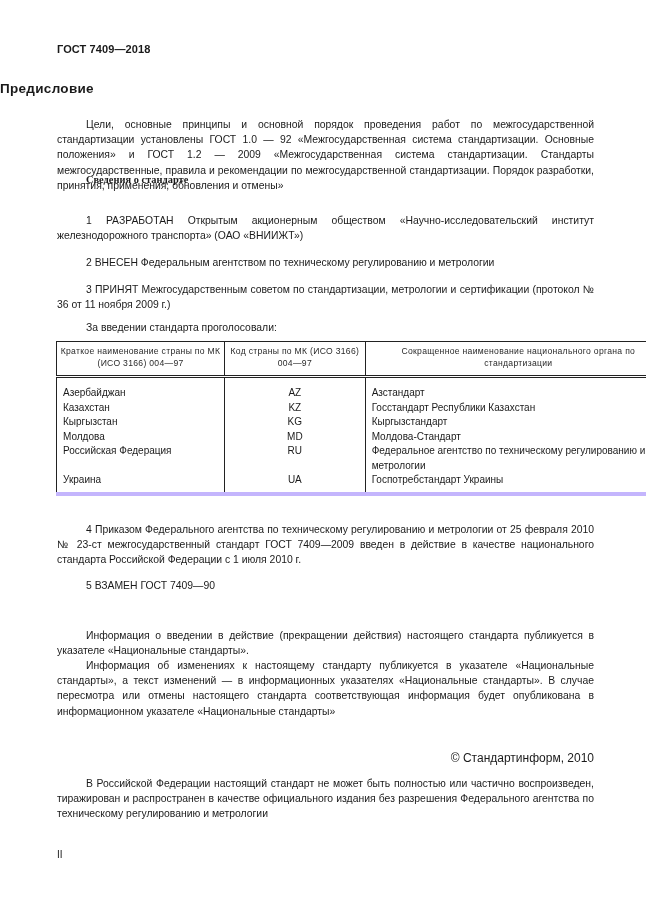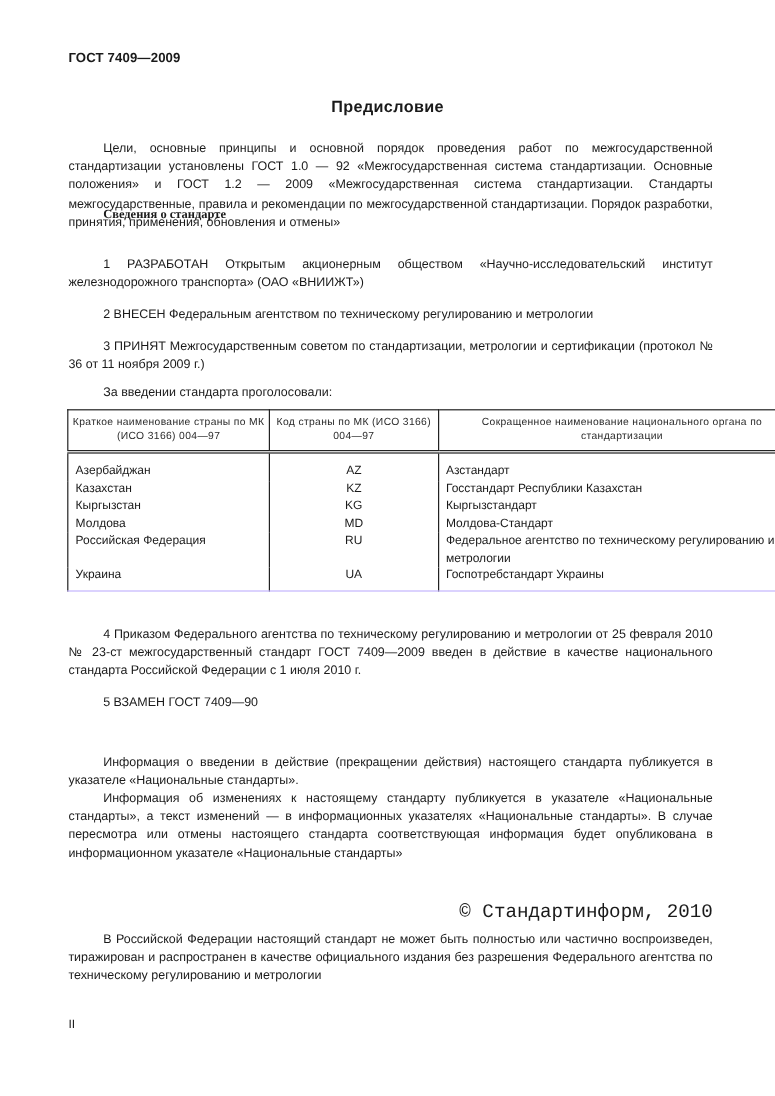--- a/index.html
+++ b/index.html
@@ -2,49 +2,49 @@
 <html><head>
 <meta charset="utf-8">
 <style>
   html, body { margin: 0; padding: 0; background: #ffffff; }
   body {
     width: 646px; height: 913px; position: relative; overflow: hidden;
     font-family: "Liberation Sans", sans-serif; color: #1a1a1a;
   }
   .abs { position: absolute; }
   .header-code { left: 57px; top: 43px; font-size: 11px; font-weight: bold; letter-spacing: 0.1px; }
-  .title { left: 0; width: 646px; text-align: center; top: 81px; font-size: 13.5px; font-weight: bold; letter-spacing: 0.3px; }
+  .title { left: 0; width: 646px; text-align: left; top: 81px; font-size: 13.5px; font-weight: bold; letter-spacing: 0.3px; }
   .para { left: 57px; width: 537px; font-size: 10.4px; line-height: 15.2px; text-align: justify; }
   .para .ind { display: inline-block; width: 29px; }
   .bold { font-weight: bold; }
   .italic { }
   table.votes {
     position: absolute; left: 56px; top: 341px; width: 616px;
     border-collapse: collapse; font-size: 10px;
   }
   table.votes th {
     font-weight: normal; font-size: 8.6px; line-height: 11.5px; color: #2a2a2a;
     letter-spacing: 0.3px; padding: 4px 2px 6px 2px; text-align: center;
     border-left: 1px solid #222; border-right: 1px solid #222; border-top: 1px solid #222;
     border-bottom: 3px double #222; vertical-align: middle;
   }
   table.votes td {
     border-left: 1px solid #222; border-right: 1px solid #222;
     padding: 0 6px; height: 14.5px; line-height: 14.5px; vertical-align: top; font-size: 10px;
   }
   table.votes tr.first td { padding-top: 8px; }
-  table.votes tr.last td { border-bottom: 1px solid #c4b5fd; padding-bottom: 4px; }
+  table.votes tr.last td { border-bottom: 4px solid #c4b5fd; padding-bottom: 4px; }
   td.c-code { text-align: center; }
-  .copyright { right: 52px; top: 751px; font-size: 16px; font-family: Liberation Mono, monospace; }
+  .copyright { right: 52px; top: 751px; font-size: 12px; }
   .page-num { left: 57px; top: 849px; font-size: 10px; }
 </style>
 </head>
 <body>
 
-<div class="abs header-code">ГОСТ 7409—2009</div>
+<div class="abs header-code">ГОСТ 7409—2018</div>
 
 <div class="abs title">Предисловие</div>
 
 <div class="abs para" style="top:117px;"><span class="ind"></span><span>Цели, основные принципы и основной порядок проведения работ по межгосударственной стандартизации установлены ГОСТ 1.0 — 92 «Межгосударственная система стандартизации. Основные положения» и ГОСТ 1.2 — 2009 «Межгосударственная система стандартизации. Стандарты межгосударственные, правила и рекомендации по межгосударственной стандартизации. Порядок разработки, принятия, применения, обновления и отмены»</span></div>
 
 <div class="abs para bold" style="top:172px;font-family:Liberation Serif, serif;"><span class="ind"></span><span>Сведения о стандарте</span></div>
 
 <div class="abs para" style="top:213px;"><span class="ind"></span><span>1 РАЗРАБОТАН Открытым акционерным обществом «Научно-исследовательский институт железнодорожного транспорта» (ОАО «ВНИИЖТ»)</span></div>
 
 <div class="abs para" style="top:255px;"><span class="ind"></span><span>2 ВНЕСЕН Федеральным агентством по техническому регулированию и метрологии</span></div>

